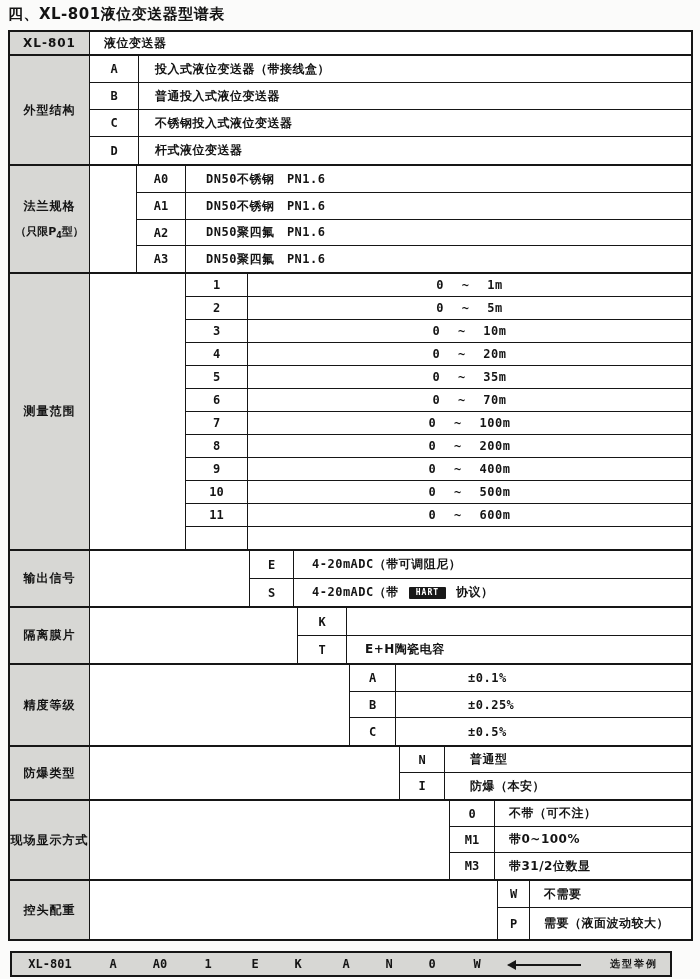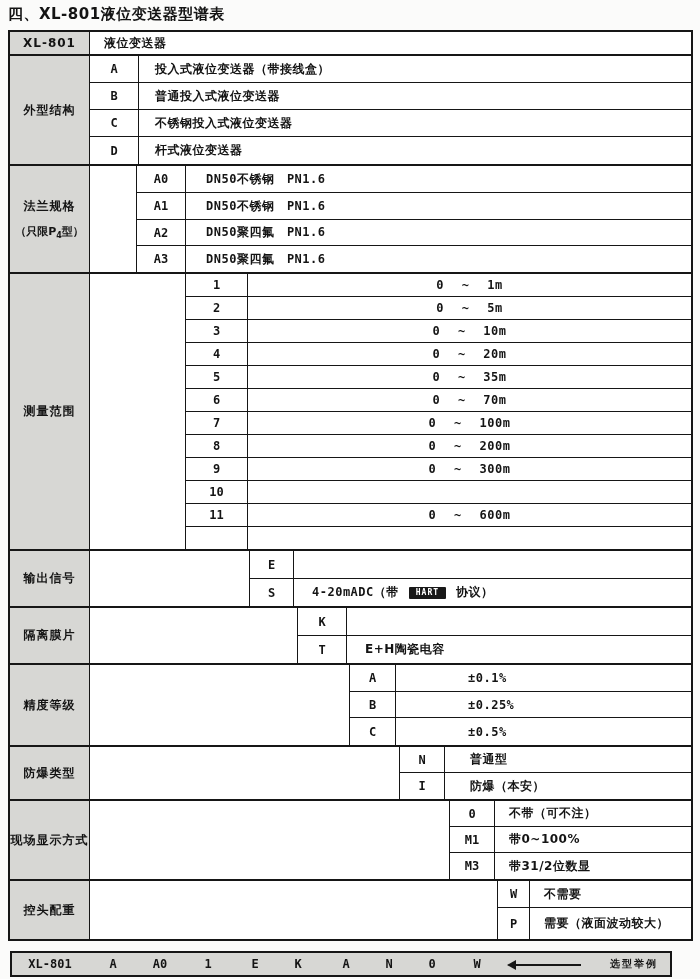--- a/index.html
+++ b/index.html
@@ -167,42 +167,44 @@
         <div class="row" style="height:23px">
           <div class="code" style="width:62px">7</div>
           <div class="desc mono center">0 ~ 100m</div>
         </div>
         <div class="row" style="height:23px">
           <div class="code" style="width:62px">8</div>
           <div class="desc mono center">0 ~ 200m</div>
         </div>
         <div class="row" style="height:23px">
           <div class="code" style="width:62px">9</div>
-          <div class="desc mono center">0 ~ 300m</div>
+          <div class="desc mono center">0 ~ 400m</div>
         </div>
         <div class="row" style="height:23px">
           <div class="code" style="width:62px">10</div>
+          <div class="desc mono center">0 ~ 500m</div>
         </div>
         <div class="row" style="height:23px">
           <div class="code" style="width:62px">11</div>
           <div class="desc mono center">0 ~ 600m</div>
         </div>
         <div class="row" style="height:22px">
           <div class="code" style="width:62px"></div>
           <div class="desc"></div>
         </div>
       </div>
     </div>
 
     <div class="block">
       <div class="cat">输出信号</div>
       <div class="spacer" style="width:160px"></div>
       <div class="rows">
         <div class="row" style="height:28px">
           <div class="code" style="width:44px">E</div>
+          <div class="desc mono">4-20mADC（带可调阻尼）</div>
         </div>
         <div class="row" style="height:27px">
           <div class="code" style="width:44px">S</div>
           <div class="desc mono">
             <span>4-20mADC（带</span>
             <span class="hart-badge">HART</span>
             <span>协议）</span>
           </div>
         </div>
       </div>

